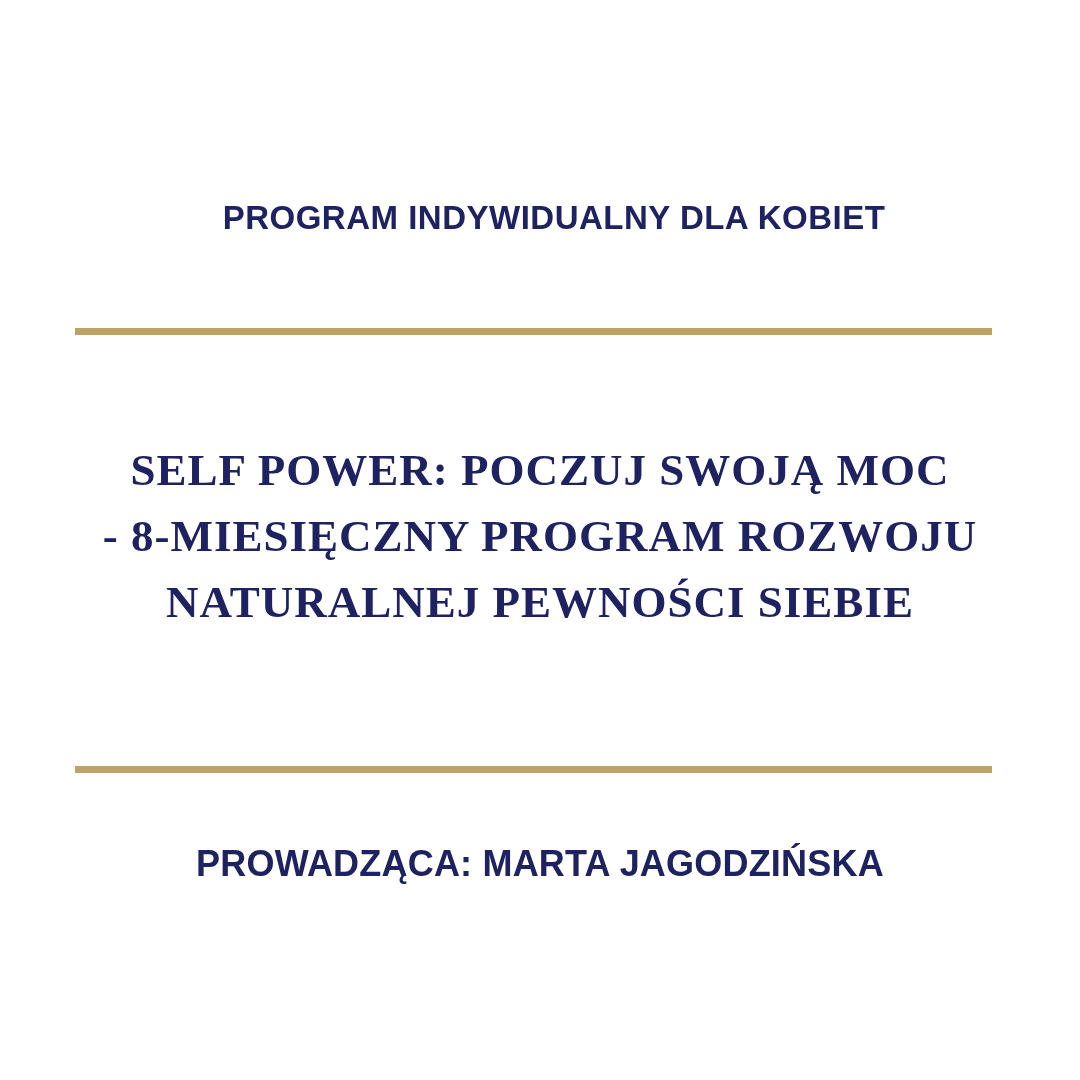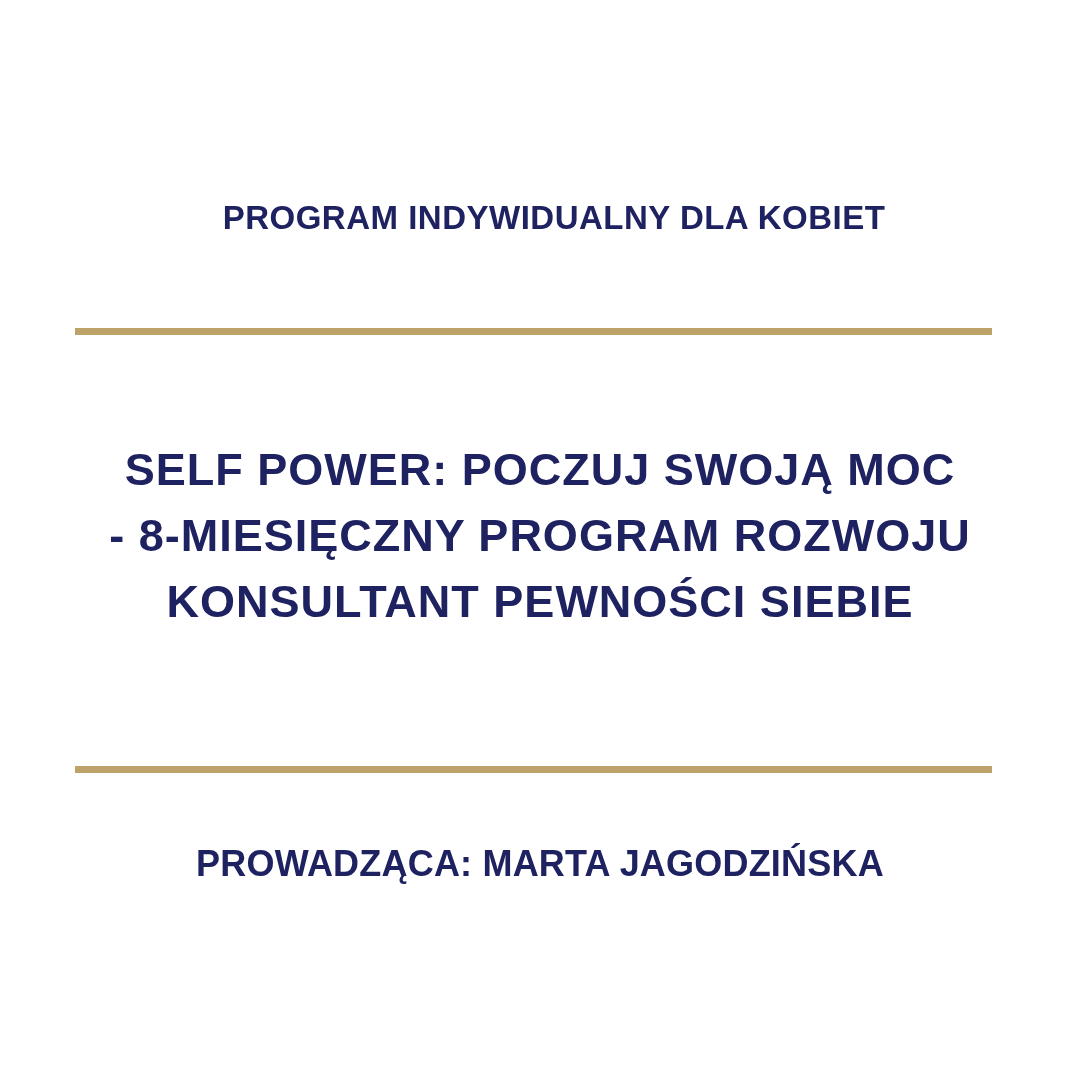--- a/index.html
+++ b/index.html
@@ -26,21 +26,21 @@
   .rule {
     position:absolute; left:75px; width:917px; height:7px;
     background:var(--accent);
     border:none; margin:0;
   }
   .rule-top { top:328px; }
   .rule-bottom { top:766px; }
   .title {
     position:absolute; top:437px; left:0; width:100%;
     text-align:center;
-    font-family:Liberation Sans, sans-serif;
+    font-family:Liberation Serif, serif;
     font-weight:700;
     font-size:45px; line-height:66px;
     letter-spacing:1px;
     color:var(--ink);
   }
   .title .line { white-space:nowrap; }
   .footer {
     position:absolute; top:838px; left:0; width:100%;
     text-align:center;
     font-family:"Liberation Sans", sans-serif;
@@ -56,21 +56,21 @@
 
 <div class="canvas">
 
   <div class="eyebrow">PROGRAM INDYWIDUALNY DLA KOBIET</div>
 
   <div class="rule rule-top"></div>
 
   <div class="title">
     <div class="line">SELF POWER: POCZUJ SWOJĄ MOC</div>
     <div class="line">- 8-MIESIĘCZNY PROGRAM ROZWOJU</div>
-    <div class="line">KONSULTANT PEWNOŚCI SIEBIE</div>
+    <div class="line">NATURALNEJ PEWNOŚCI SIEBIE</div>
   </div>
 
   <div class="rule rule-bottom"></div>
 
   <div class="footer">
     <div class="line">PROWADZĄCA: MARTA JAGODZIŃSKA</div>
   </div>
 
 </div>
 

